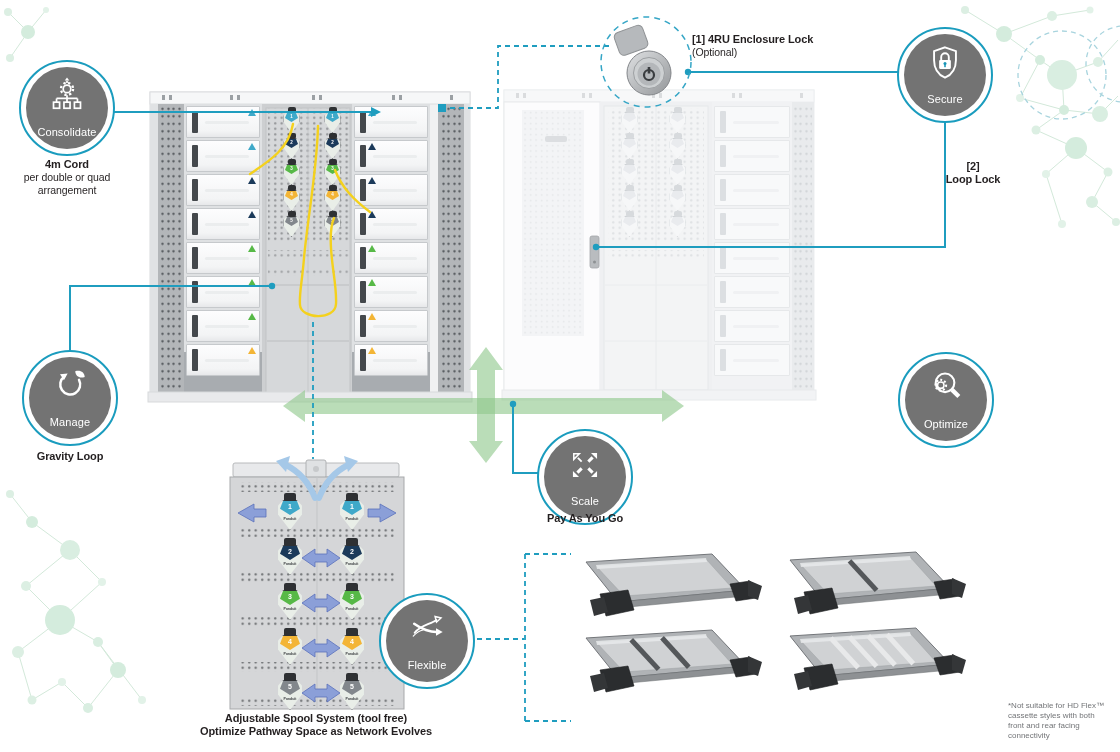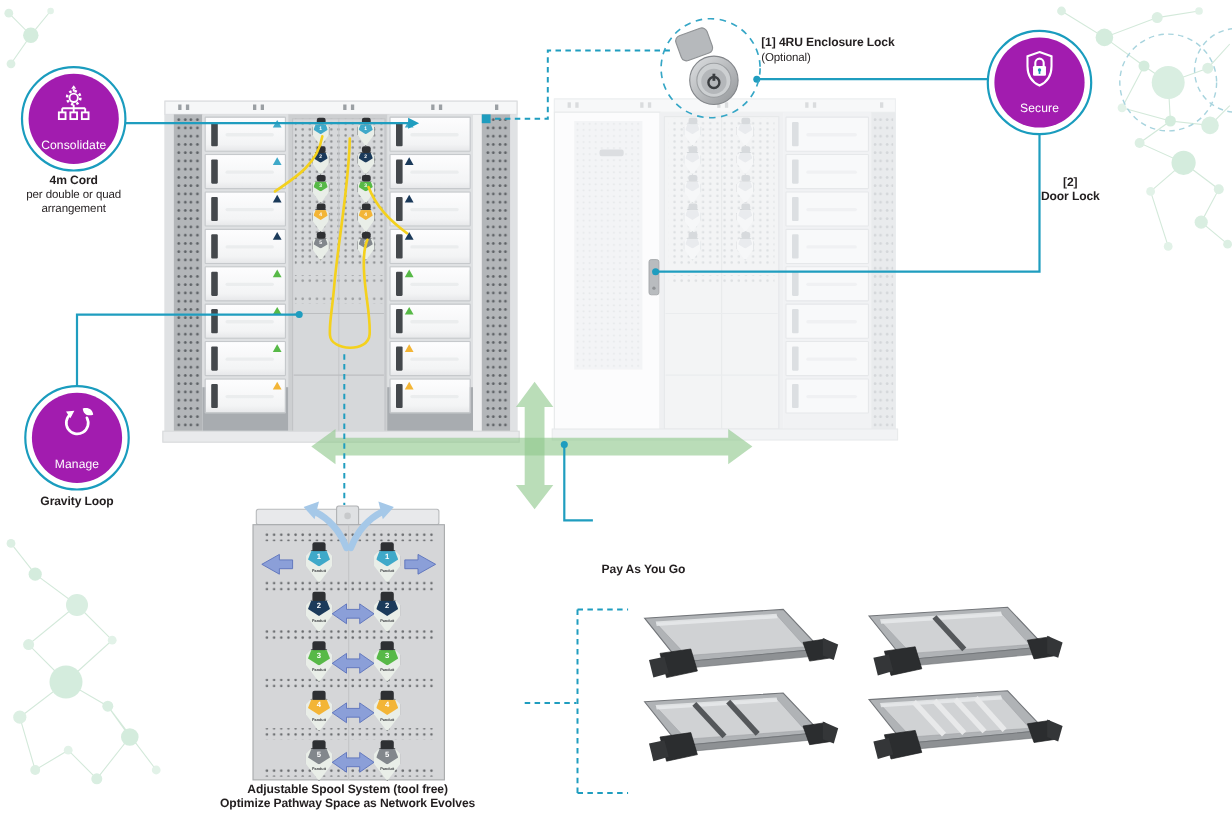--- a/index.html
+++ b/index.html
@@ -37,21 +37,21 @@
   .spool.sm::before{top:5px;width:17px;height:21px;}
   .spool.sm .cap{left:4.5px;width:8px;height:6px;}
   .spool.sm .tag{left:2px;top:6px;width:13px;height:9px;font:bold 4.5px/8px "Liberation Sans",sans-serif;}
   .spool.ghost::before{background:#f6f7f8;border-color:#ced2d5;}
   .spool.ghost .cap{background:#d7dadd;}
   .spool.ghost .tag{background:#e9ebee;}
 
   
   .badge{position:absolute;width:96px;height:96px;border:2px solid #1a9cbe;border-radius:50%;
          background:#fff;box-sizing:border-box;}
-  .badge-inner{position:absolute;inset:5px;background:#a21caf;border-radius:50%;}
+  .badge-inner{position:absolute;inset:5px;background:#737373;border-radius:50%;}
   .badge-icon{position:absolute;left:50%;top:10px;transform:translateX(-50%);}
   .badge-label{position:absolute;left:0;right:0;bottom:11px;text-align:center;
          font:400 11px/12px "Liberation Sans",sans-serif;color:#fff;letter-spacing:.1px;}
 
   
   .cap-block{position:absolute;text-align:center;letter-spacing:-.1px;}
   .cap-title{font:bold 11px/13px "Liberation Sans",sans-serif;color:#231f20;}
   .cap-line{font:400 10.5px/12.5px "Liberation Sans",sans-serif;color:#2a2627;}
   .cap-left{text-align:left;}
   .footnote{position:absolute;left:1008px;top:701px;width:108px;text-align:left;
@@ -554,48 +554,94 @@
         <path d="M20,3.5 L31.5,7.5 V17 C31.5,26.5 26.5,32.5 20,35.5 C13.5,32.5 8.5,26.5 8.5,17 V7.5 Z" fill="none" stroke="#fff" stroke-width="2"></path>
         <path d="M16,17 V13.8 A4,4 0 0 1 24,13.8 V17" fill="none" stroke="#fff" stroke-width="2"></path>
         <rect x="13.8" y="16.8" width="12.4" height="9.4" rx="1.2" fill="#fff"></rect>
         <circle cx="20" cy="20.6" r="1.6" fill="#1794b6"></circle>
         <rect x="19.2" y="21.2" width="1.6" height="3.2" fill="#1794b6"></rect>
       </svg>
       <span class="badge-label">Secure</span>
     </div>
   </div>
 
-
-
+  <div class="badge" style="left:898px;top:352px">
+    <div class="badge-inner">
+      <svg class="badge-icon" width="38" height="38" viewBox="0 0 40 40">
+        <circle cx="14.5" cy="17" r="3.4" fill="none" stroke="#fff" stroke-width="1.6"></circle>
+        <circle cx="14.5" cy="17" r="5.6" fill="none" stroke="#fff" stroke-width="2.2" stroke-dasharray="2 2.2"></circle>
+        <circle cx="19" cy="14.5" r="9.8" fill="none" stroke="#fff" stroke-width="2.2"></circle>
+        <path d="M26.2,21.7 L33.5,29" stroke="#fff" stroke-width="4.5" fill="none"></path>
+      </svg>
+      <span class="badge-label">Optimize</span>
+    </div>
+  </div>
+
+  <div class="badge" style="left:537px;top:429px">
+    <div class="badge-inner">
+      <svg class="badge-icon" width="38" height="38" viewBox="0 0 40 40">
+        <g stroke="#fff" stroke-width="3.2">
+          <path d="M23.5,16.5 L28,12"></path>
+              <path d="M16.5,23.5 L12,28"></path>
+              <path d="M23.5,23.5 L28,28"></path>
+        </g>
+        <path d="M16.5,16.5 L12.5,12.5" stroke="#fff" stroke-width="2"></path>
+        <polygon points="26.3,7.3 32.7,7.3 32.7,13.7" fill="#fff"></polygon>
+        <polygon points="8.2,8.2 14,8.2 8.2,14" fill="none" stroke="#fff" stroke-width="1.6"></polygon>
+        <polygon points="7.3,32.7 7.3,26.3 13.7,32.7" fill="#fff"></polygon>
+        <polygon points="32.7,32.7 26.3,32.7 32.7,26.3" fill="#fff"></polygon>
+      </svg>
+      <span class="badge-label">Scale</span>
+    </div>
+  </div>
+
+  <div class="badge" style="left:379px;top:593px">
+    <div class="badge-inner">
+      <svg class="badge-icon" width="38" height="38" viewBox="0 0 40 40">
+        <path d="M7,24 C13,16 24,15 30,10.5" fill="none" stroke="#fff" stroke-width="2" stroke-linecap="round"></path>
+        <path d="M5.5,27.5 C9,23.5 13,21.5 16,21" fill="none" stroke="#fff" stroke-width="1.2" stroke-linecap="round"></path>
+        <polygon points="28.5,6.8 34.8,8.4 30,12.8" fill="none" stroke="#fff" stroke-width="1.5"></polygon>
+        <path d="M6.5,14.5 C14,20 24,23.5 30.5,23.2" fill="none" stroke="#fff" stroke-width="2.6" stroke-linecap="round"></path>
+        <polygon points="29.5,19.3 36.5,23.2 29.5,27" fill="#fff"></polygon>
+      </svg>
+      <span class="badge-label">Flexible</span>
+    </div>
+  </div>
 
   <div class="cap-block" style="left:-13px;top:158px;width:160px">
     <div class="cap-title">4m Cord</div>
     <div class="cap-line">per double or quad</div>
     <div class="cap-line">arrangement</div>
   </div>
 
   <div class="cap-block" style="left:-10px;top:450px;width:160px">
     <div class="cap-title">Gravity Loop</div>
   </div>
 
   <div class="cap-block cap-left" style="left:692px;top:33px;width:190px">
     <div class="cap-title">[1] 4RU Enclosure Lock</div>
     <div class="cap-line">(Optional)</div>
   </div>
 
   <div class="cap-block" style="left:913px;top:160px;width:120px">
     <div class="cap-title">[2]</div>
-    <div class="cap-title">Door Lock</div>
+    <div class="cap-title">Loop Lock</div>
   </div>
 
 
   <div class="cap-block" style="left:505px;top:512px;width:160px">
     <div class="cap-title">Pay As You Go</div>
   </div>
 
   <div class="cap-block" style="left:196px;top:712px;width:240px">
     <div class="cap-title">Adjustable Spool System (tool free)</div>
     <div class="cap-title">Optimize Pathway Space as Network Evolves</div>
   </div>
 
 
+  <div class="footnote">
+    <div>*Not suitable for HD Flex™</div>
+    <div>cassette styles with both</div>
+    <div>front and rear facing</div>
+    <div>connectivity</div>
+  </div>
 </div>
 </div>
 
 </body></html>

